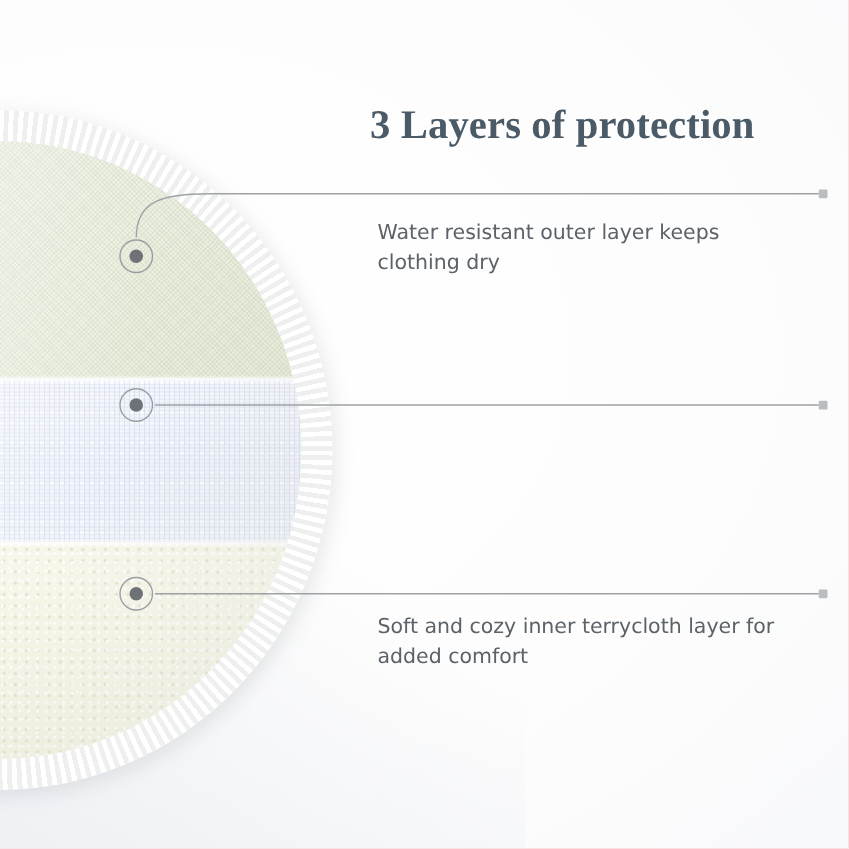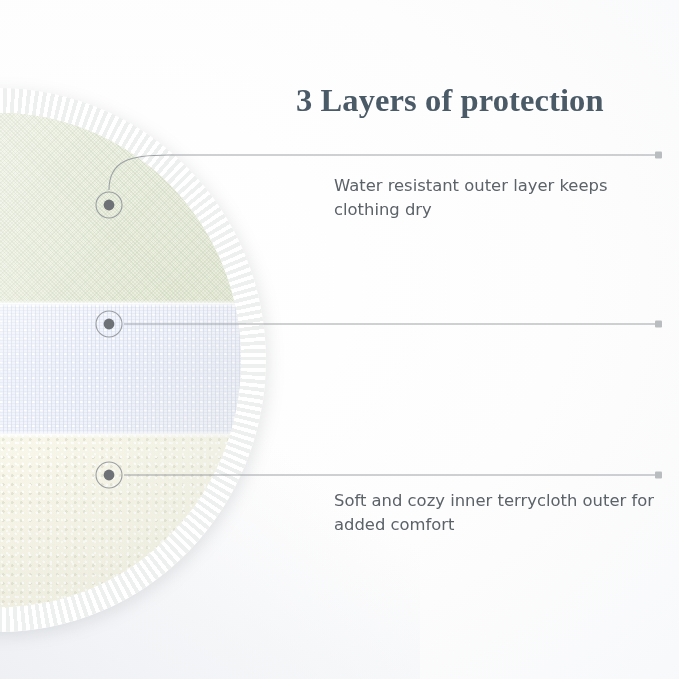--- a/index.html
+++ b/index.html
@@ -174,21 +174,20 @@
   }
   .callout-text {
     position: absolute;
     left: 302px;
     width: 330px;
     font-family: "DejaVu Sans", "Liberation Sans", sans-serif;
     font-size: 16.4px;
     font-weight: 400;
     line-height: 1.47;
     color: #5b6268;
-    margin-left: 32px;
   }
   .ct-1 { top: 174px; }
   .ct-2 { top: 339px; }
   .ct-3 { top: 489px; }
 </style>
 </head>
 <body>
 
 <div id="stage">
 
@@ -235,15 +234,15 @@
       <circle cx="109" cy="324" r="13" fill="none" stroke="#9a9ea2" stroke-width="1.1"></circle>
       <circle cx="109" cy="324" r="5.4" fill="#6e7276"></circle>
       <circle cx="109" cy="475" r="13" fill="none" stroke="#9a9ea2" stroke-width="1.1"></circle>
       <circle cx="109" cy="475" r="5.4" fill="#6e7276"></circle>
     </g>
   </svg>
 
   <div class="headline">3 Layers of protection</div>
 
   <div class="callout-text ct-1">Water resistant outer layer keeps clothing dry</div>
-  <div class="callout-text ct-3">Soft and cozy inner terrycloth outer for added comfort</div>
+  <div class="callout-text ct-3">Soft and cozy inner terrycloth layer for added comfort</div>
 
 </div>
 
 </body></html>

